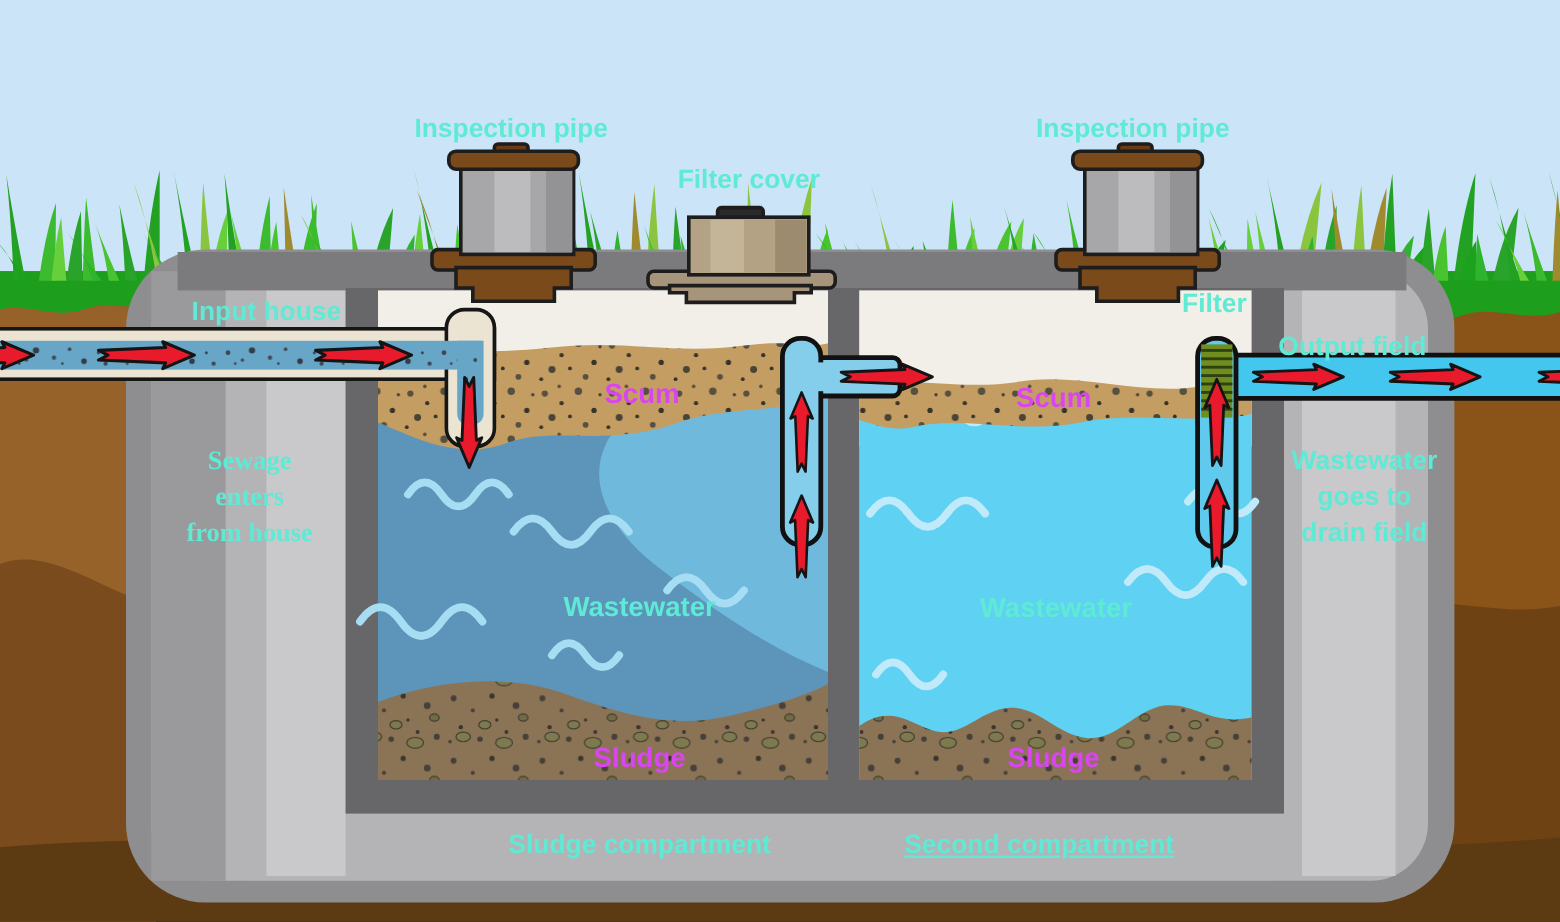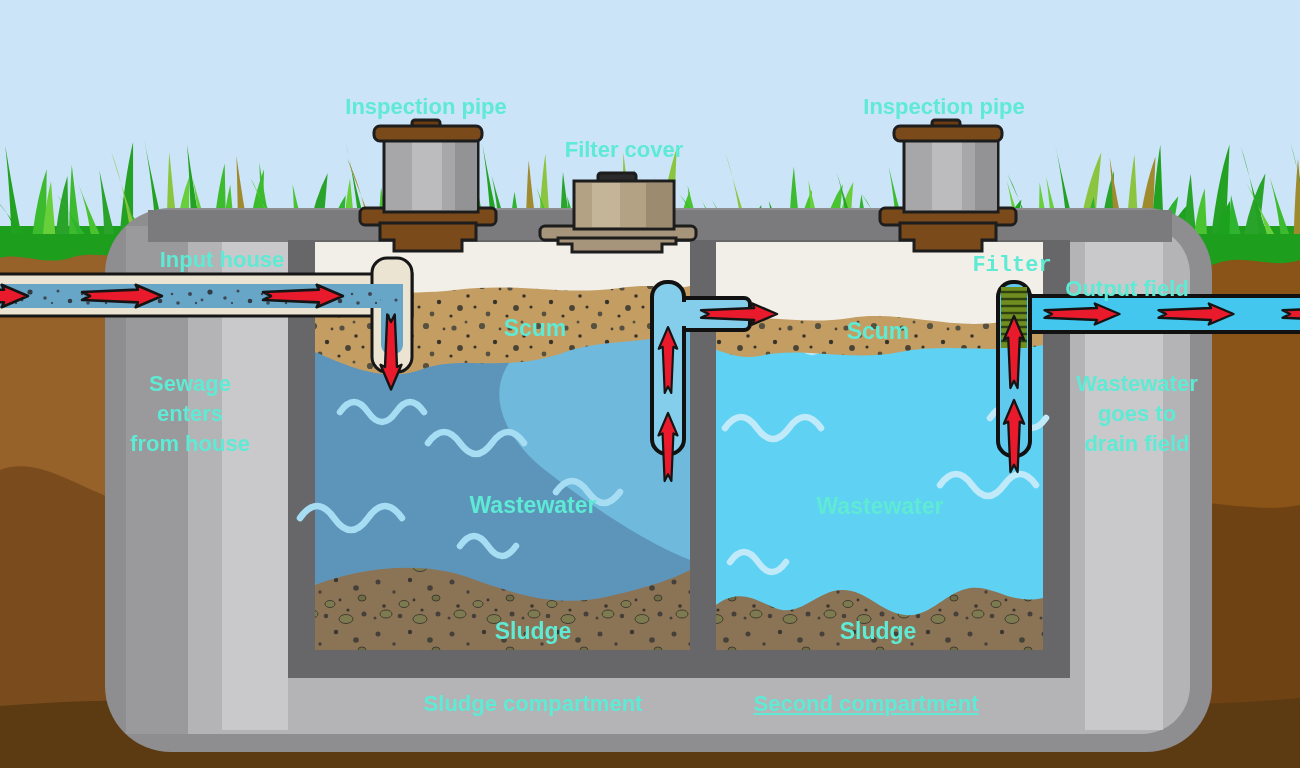--- a/index.html
+++ b/index.html
@@ -2,21 +2,21 @@
 <html><head>
 <meta charset="utf-8">
 <style>
   html,body{margin:0;padding:0;background:#222;}
   .stage{position:relative;width:1300px;height:768px;overflow:hidden;
          font-family:"Liberation Sans",sans-serif;}
   .stage svg{position:absolute;left:0;top:0;}
   .lbl{position:absolute;transform:translateX(-50%);text-align:center;
        color:#5eead4;font-weight:600;white-space:pre-line;line-height:1.32;
        pointer-events:none;}
-  .lbl.white{color:#5eead4;font-weight:600;}
+  .lbl.white{color:#d946ef;font-weight:600;}
   .fs22{font-size:22px;} .fs23{font-size:23px;}
 </style>
 </head>
 <body>
 
 <div class="stage">
 
 <svg width="1300" height="768" viewBox="0 0 1300 768">
   <defs>
     <path id="arrowShape" d="M-50,-5 L20,-8 L17,-14 L50,0 L17,14 L20,8 L-50,5 L-40,0 Z" fill="#e91a2b" stroke="#141414" stroke-width="3.2" stroke-linejoin="round"></path>
@@ -317,23 +317,23 @@
     <rect x="932" y="140" width="30" height="70" fill="#bcbcbe" stroke="none"></rect>
     <rect x="975" y="140" width="22" height="70" fill="#939395" stroke="none"></rect>
     <rect x="894" y="126" width="108" height="15" rx="6" fill="#7b4a1b"></rect>
   </g>
 </svg>
 
 <div class="lbl fs22" style="left:426px;top:92px;">Inspection pipe</div>
 <div class="lbl fs22" style="left:624px;top:135px;">Filter cover</div>
 <div class="lbl fs22" style="left:944px;top:92px;">Inspection pipe</div>
 <div class="lbl fs22" style="left:222px;top:245px;">Input house</div>
-<div class="lbl fs22" style="left:1012px;top:251px;font-family:Liberation Mono, monospace;">Filter</div>
+<div class="lbl fs22" style="left:1012px;top:238px;">Filter</div>
 <div class="lbl fs22" style="left:1127px;top:274px;">Output field</div>
-<div class="lbl fs22" style="left:190px;top:369px;line-height:30px;">Sewage
+<div class="lbl fs22" style="left:208px;top:369px;line-height:30px;font-family:Liberation Serif, serif;">Sewage
 enters
 from house</div>
 <div class="lbl fs22" style="left:1137px;top:369px;line-height:30px;">Wastewater
 goes to
 drain field</div>
 <div class="lbl white fs23" style="left:535px;top:313px;">Scum</div>
 <div class="lbl white fs23" style="left:878px;top:316px;">Scum</div>
 <div class="lbl fs23" style="left:533px;top:490px;">Wastewater</div>
 <div class="lbl fs23" style="left:880px;top:491px;">Wastewater</div>
 <div class="lbl white fs23" style="left:533px;top:616px;">Sludge</div>

